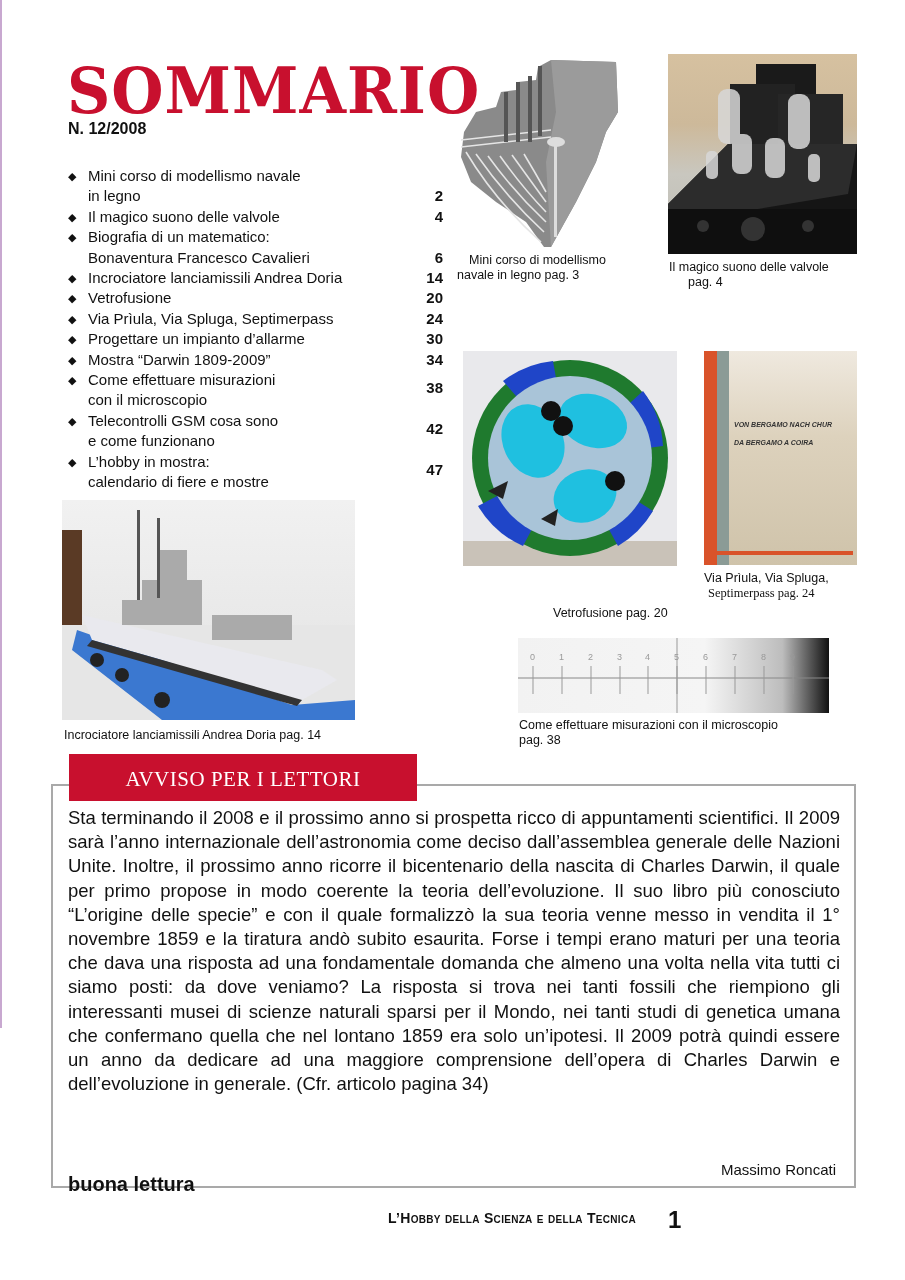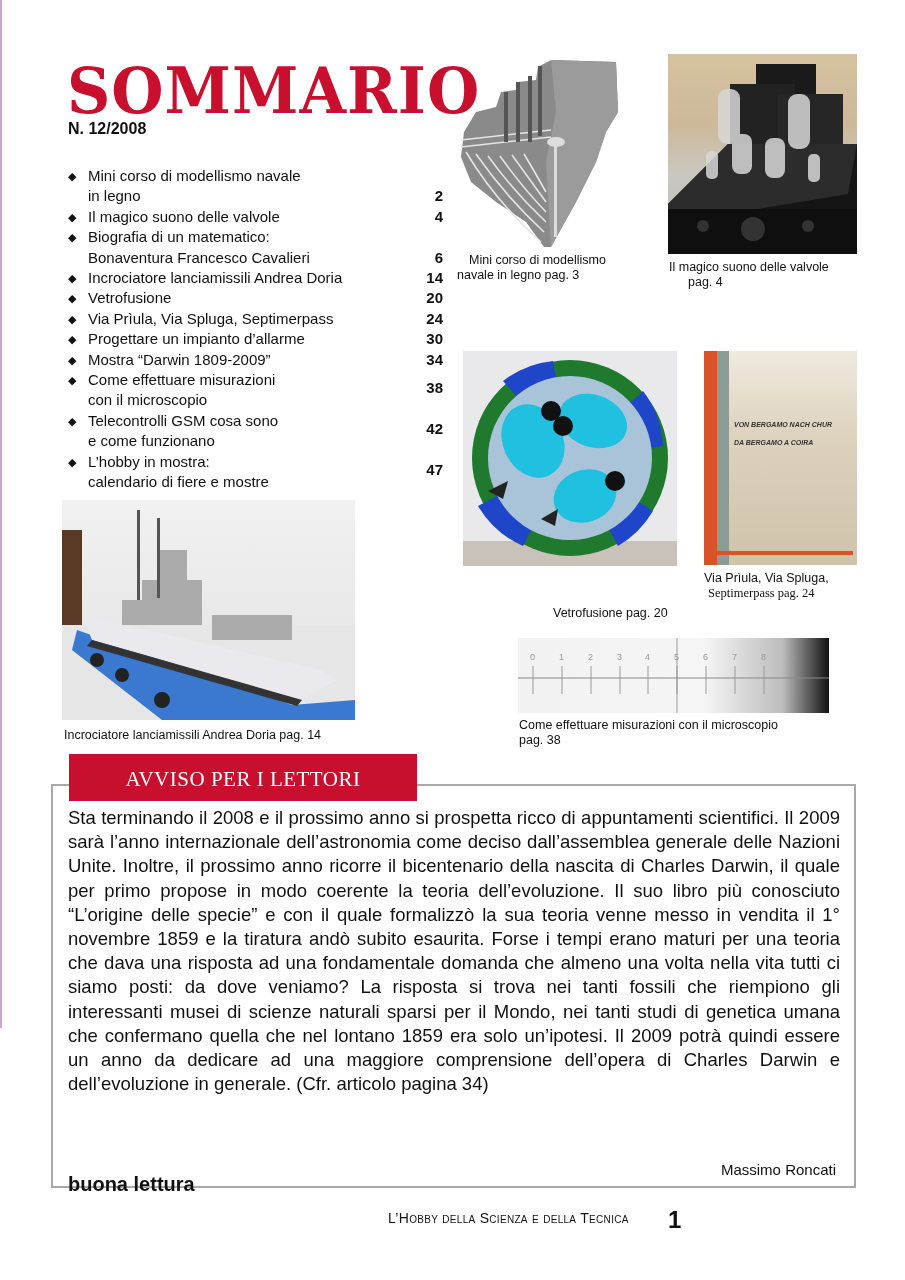--- a/index.html
+++ b/index.html
@@ -19,21 +19,21 @@
   .amp { left:668px; top:54px; width:189px; height:200px; background:linear-gradient(180deg,#d6c1a0 0%,#cdb99a 35%,#c9c7bf 60%,#bdbdb6 100%); }
   .plate { left:463px; top:351px; width:214px; height:215px; background:#e9e9ec; }
   .book { left:704px; top:351px; width:153px; height:214px; background:#e8dcc6; }
   .cruiser { left:62px; top:500px; width:293px; height:220px; background:linear-gradient(180deg,#f1f1f1 0%,#e8e8e8 60%,#dcdcdc 100%); }
   .scale { left:518px; top:638px; width:311px; height:75px; background:linear-gradient(90deg,#f2f2f2 0%,#f5f5f5 60%,#bdbdbd 85%,#111 100%); }
   .notice-box { position:absolute; left:51px; top:784px; width:805px; height:404px; border:2px solid #a9a9a9; box-sizing:border-box; }
   .notice-tab { position:absolute; left:69px; top:754px; width:348px; height:47px; background:#c8102e; color:#fff; font-family:"Liberation Serif", serif; font-size:21px; letter-spacing:0.5px; line-height:50px; text-align:center; }
   .notice-text { position:absolute; left:68px; top:806px; width:772px; font-size:18.5px; line-height:24.2px; text-align:justify; color:#111; }
   .sign-left { position:absolute; left:68px; top:1158px; font-size:20px; font-weight:bold;margin-top:15px; }
   .sign-right { position:absolute; right:69px; top:1161px; font-size:15px; }
-  .footer { position:absolute; left:388px; top:1210px; font-size:14px; font-weight:normal; letter-spacing:0.3px; font-variant:small-caps; }
+  .footer { position:absolute; left:388px; top:1210px; font-size:14px; font-weight:bold; letter-spacing:0.3px; font-variant:small-caps; }
   .footer-page { position:absolute; left:668px; top:1206px; font-size:24px; font-weight:bold; }
 </style>
 </head>
 <body>
 
 <div class="edge-line"></div>
 
 <div class="title">SOMMARIO</div>
 <div class="issue">N. 12/2008</div>
 

